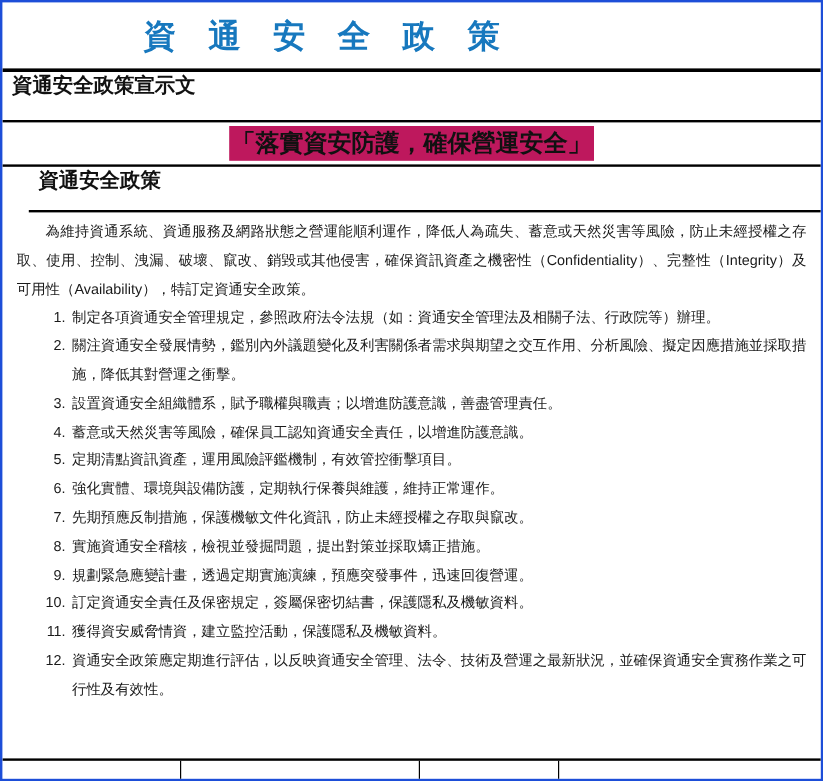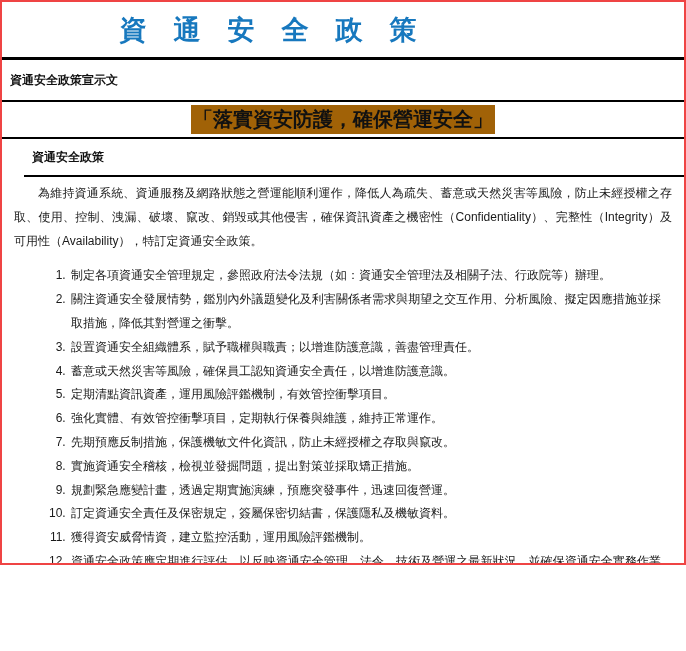--- a/index.html
+++ b/index.html
@@ -4,22 +4,22 @@
 <style>
   * { margin: 0; padding: 0; box-sizing: border-box; }
   html, body { background: #ffffff; }
   body {
     font-family: "Liberation Sans", "DejaVu Sans", sans-serif;
     color: #1a1a1a;
   }
   .page {
     position: relative;
     width: 686px;
-    height: 565px;
-    border: 2px solid #ef4444;
+    height: 651px;
+    border: 2px solid #1d4ed8;
     background: #ffffff;
     overflow: hidden;
   }
   
   .row-title {
     height: 58px;
     border-bottom: 3px solid #000000;
     display: flex;
     align-items: center;
     justify-content: center;
@@ -27,62 +27,61 @@
   }
   .doc-title {
     font-size: 27px;
     font-weight: bold;
     color: #1778be;
     white-space: nowrap;
   }
   
   .row-label {
     display: flex;
-    align-items: center;
     padding: 0 8px;
-    font-size: 12px;
+    font-size: 17px;
     font-weight: bold;
     border-bottom: 2px solid #000000;
     color: #111111;
   }
   .row-declaration { height: 42px; }
   .row-policy-heading { height: 38px; margin-left: 22px; }
   
   .row-slogan {
     height: 37px;
     border-bottom: 2px solid #000000;
     display: flex;
     align-items: center;
     justify-content: center;
   }
   .slogan-text {
     font-size: 20px;
     font-weight: bold;
     color: #111111;
-    background: #a16207;
+    background: #be185d;
     padding: 1px 2px;
     white-space: nowrap;
   }
   
   .row-content {
     height: 457px;
     border-bottom: 2px solid #000000;
     padding: 5px 12px 0 12px;
     font-size: 12px;
     line-height: 23.8px;
     color: #1a1a1a;
   }
   .intro-paragraph {
     text-indent: 2em;
     text-align: justify;
     margin: 0;
   }
   ol.policy-list {
     list-style: decimal outside;
-    margin: 11px;
+    margin: 0;
     padding-left: 44px;
   }
   ol.policy-list li {
     text-align: justify;
     padding-left: 2px;
   }
   
   .footer-row {
     height: 40px;
     display: flex;
@@ -116,26 +115,26 @@
   </div>
 
   <div class="row-content">
     <p class="intro-paragraph">為維持資通系統、資通服務及網路狀態之營運能順利運作，降低人為疏失、蓄意或天然災害等風險，防止未經授權之存取、使用、控制、洩漏、破壞、竄改、銷毀或其他侵害，確保資訊資產之機密性（Confidentiality）、完整性（Integrity）及可用性（Availability），特訂定資通安全政策。</p>
     <ol class="policy-list">
         <li>制定各項資通安全管理規定，參照政府法令法規（如：資通安全管理法及相關子法、行政院等）辦理。</li>
         <li>關注資通安全發展情勢，鑑別內外議題變化及利害關係者需求與期望之交互作用、分析風險、擬定因應措施並採取措施，降低其對營運之衝擊。</li>
         <li>設置資通安全組織體系，賦予職權與職責；以增進防護意識，善盡管理責任。</li>
         <li>蓄意或天然災害等風險，確保員工認知資通安全責任，以增進防護意識。</li>
         <li>定期清點資訊資產，運用風險評鑑機制，有效管控衝擊項目。</li>
-        <li>強化實體、有效管控衝擊項目，定期執行保養與維護，維持正常運作。</li>
+        <li>強化實體、環境與設備防護，定期執行保養與維護，維持正常運作。</li>
         <li>先期預應反制措施，保護機敏文件化資訊，防止未經授權之存取與竄改。</li>
         <li>實施資通安全稽核，檢視並發掘問題，提出對策並採取矯正措施。</li>
         <li>規劃緊急應變計畫，透過定期實施演練，預應突發事件，迅速回復營運。</li>
         <li>訂定資通安全責任及保密規定，簽屬保密切結書，保護隱私及機敏資料。</li>
-        <li>獲得資安威脅情資，建立監控活動，運用風險評鑑機制。</li>
+        <li>獲得資安威脅情資，建立監控活動，保護隱私及機敏資料。</li>
         <li>資通安全政策應定期進行評估，以反映資通安全管理、法令、技術及營運之最新狀況，並確保資通安全實務作業之可行性及有效性。</li>
       </ol>
   </div>
 
   <div class="footer-row">
     <div class="footer-cell fc-1"></div>
     <div class="footer-cell fc-2"></div>
     <div class="footer-cell fc-3"></div>
     <div class="footer-cell fc-4"></div>
   </div>

